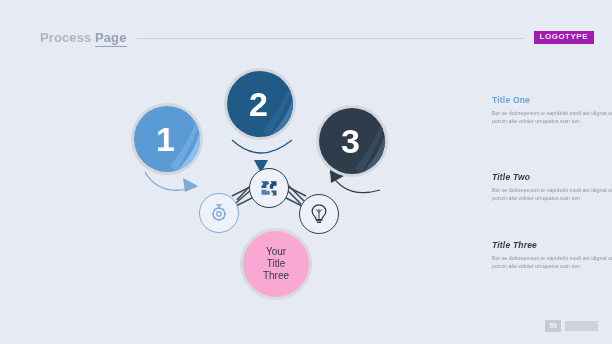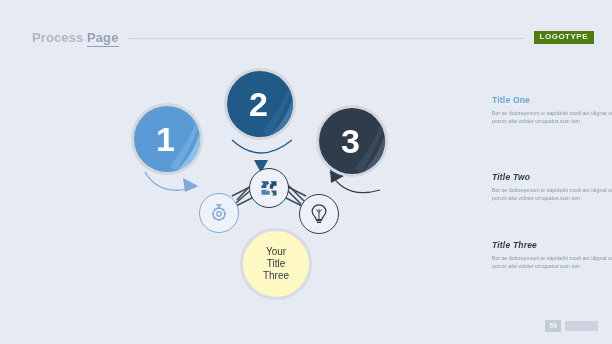--- a/index.html
+++ b/index.html
@@ -12,21 +12,21 @@
     background: #e6eaf2;
     font-family: "Liberation Sans", sans-serif;
     overflow: hidden;
     position: relative;
   }
 
   
   .header {
     position: absolute;
     top: 28px;
-    left: 32px;
+    left: 40px;
     right: 18px;
     height: 18px;
     display: flex;
     align-items: center;
   }
   .header-title {
     font-size: 13px;
     font-weight: bold;
     color: #aeb6c6;
     white-space: nowrap;
@@ -41,21 +41,21 @@
     flex: 1;
     height: 1px;
     background: #c9d1df;
     margin: 2px 10px 0 10px;
   }
   .logotype {
     font-size: 8px;
     font-weight: bold;
     letter-spacing: 0.5px;
     color: #eef1f7;
-    background: #4d7c0f;
+    background: #a21caf;
     padding: 2px 6px 3px 6px;
     line-height: 1;
     white-space: nowrap;
   }
 
   
   .stage {
     position: absolute;
     left: 0;
     top: 0;
@@ -128,21 +128,21 @@
   #node-bulb  { left: 299px; top: 194px; border: 1.6px solid #2e3c4c; }
 
   
   #main-title-circle {
     position: absolute;
     left: 240px;
     top: 228px;
     width: 72px;
     height: 72px;
     border-radius: 50%;
-    background: #fef9c3;
+    background: #f9a8d4;
     border: 3px solid #d8dce2;
     box-sizing: border-box;
     display: flex;
     align-items: center;
     justify-content: center;
     text-align: center;
     z-index: 2;
   }
   #main-title-circle .mt-text {
     font-size: 10px;

